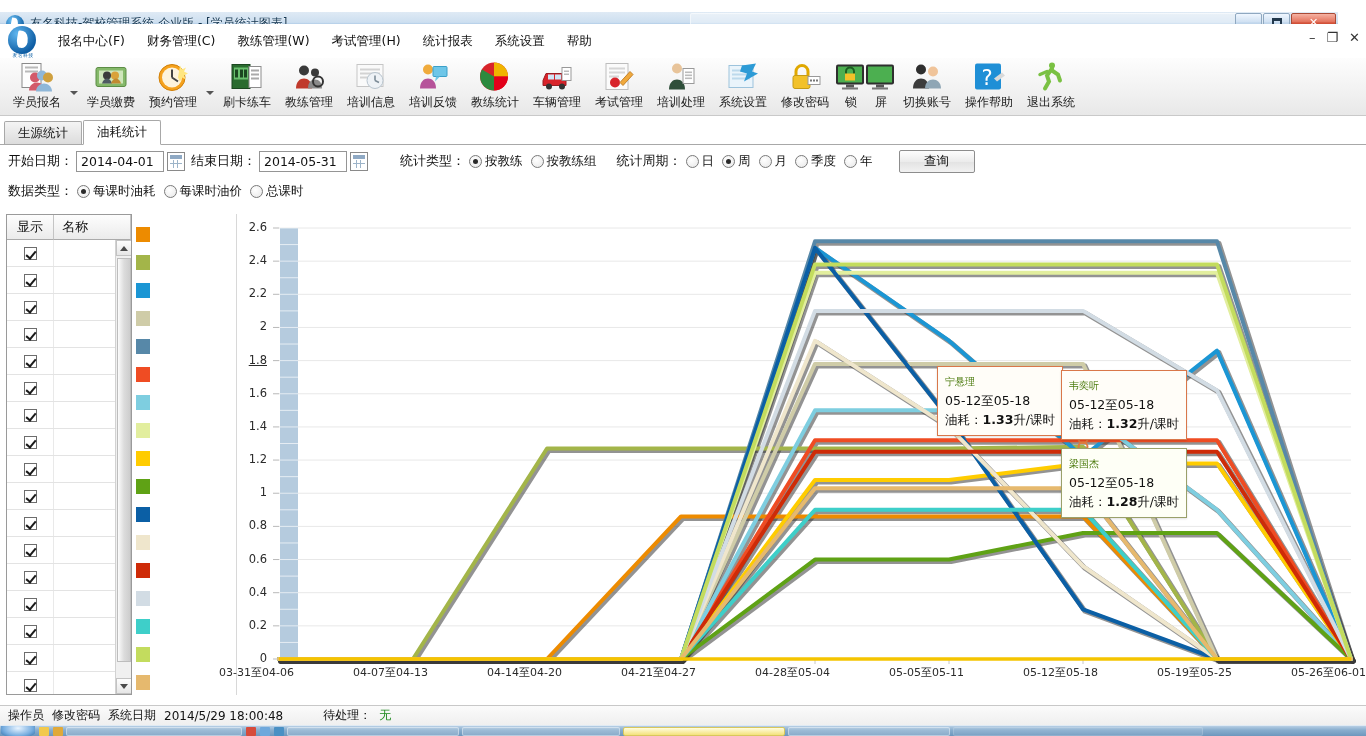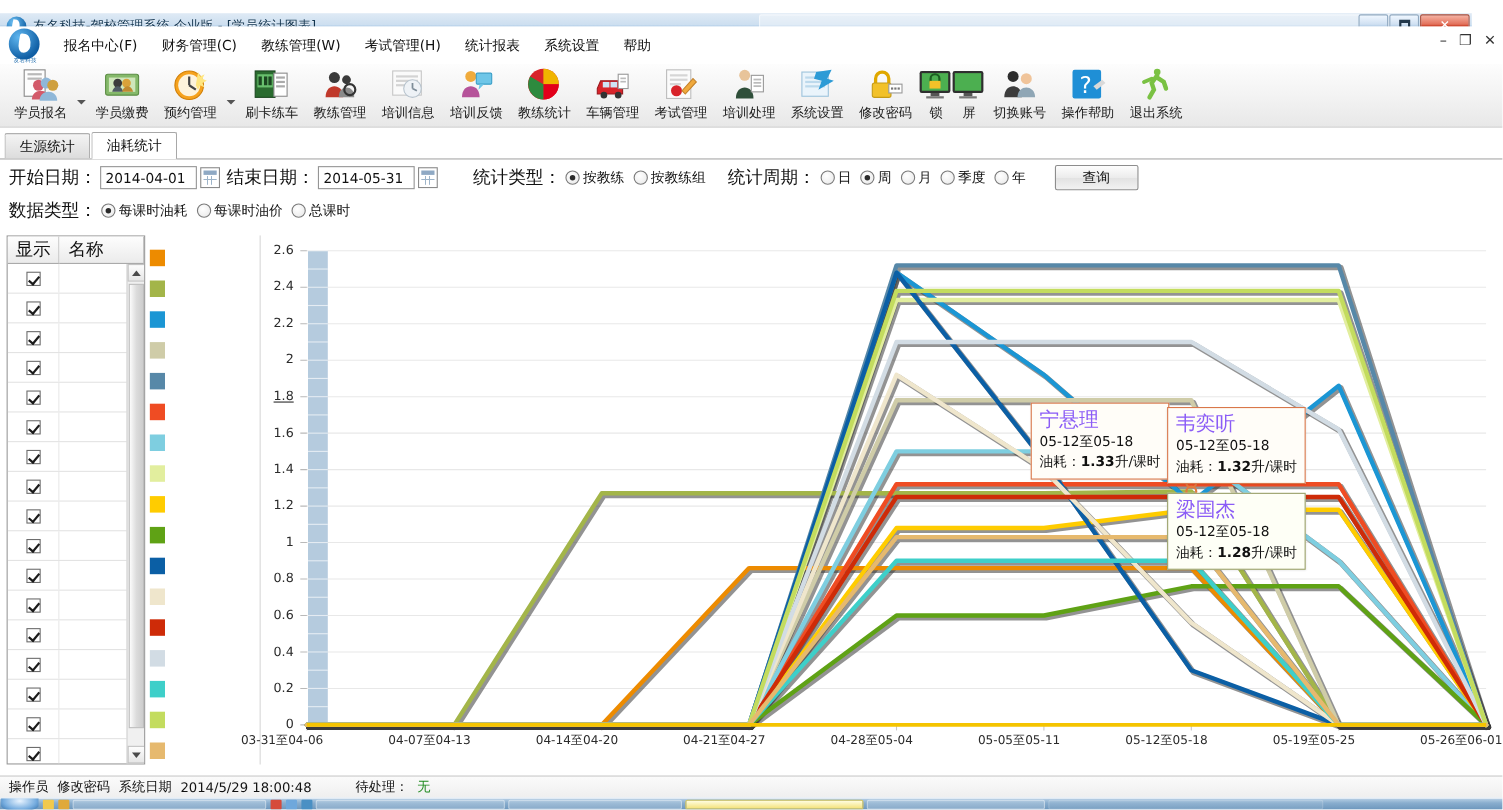--- a/index.html
+++ b/index.html
@@ -123,21 +123,21 @@
     background: linear-gradient(to bottom,#f4f4f4,#dcdcdc);
     margin-right: 1px; border-radius: 2px 2px 0 0; cursor: default;
   }
   .tab.active {
     background: #fff; height: 25px; border-bottom: 1px solid #fff; position: relative; top: 1px;
   }
 
   
   .filters { position: absolute; left: 0; top: 146px; width: 1366px; height: 66px; background: #fff; }
   .frow { display: flex; align-items: center; height: 30px; padding-left: 8px; }
-  .flabel { font-size: 16px; color: #111; white-space: nowrap; }
+  .flabel { font-size: 13px; color: #111; white-space: nowrap; }
   .txtbox {
     border: 1px solid #959595; background: #fff; height: 21px; width: 88px;
     font-size: 12.5px; color: #111; padding: 0 4px; line-height: 19px;
     margin: 0 3px; font-family: "DejaVu Sans", sans-serif;
   }
   .calbtn {
     width: 18px; height: 19px; border: 1px solid #8a8a8a; background: #fff;
     position: relative; margin-right: 6px; cursor: pointer;
   }
   .calbtn:before {
@@ -169,21 +169,21 @@
     cursor: pointer;
   }
 
   
   .leftgrid {
     position: absolute; left: 6px; top: 214px; width: 126px; height: 481px;
     border: 1px solid #9a9a9a; background: #fff; overflow: hidden;
   }
   .lg-head { display: flex; height: 25px; background: linear-gradient(to bottom,#fbfbfb,#e9e9e9); }
   .lg-head div {
-    font-size: 16px; color: #111; display: flex; align-items: center; padding-left: 8px;
+    font-size: 13px; color: #111; display: flex; align-items: center; padding-left: 8px;
     border-right: 1px solid #c4c4c4; border-bottom: 1px solid #aaa;
     background: linear-gradient(to bottom,#fdfdfd,#ebebeb);
   }
   .lg-head .c1 { width: 48px; justify-content: center; padding-left: 0; }
   .lg-head .c2 { width: 78px; }
   .lg-rows { height: 454px; overflow: hidden; position: relative; }
   .lg-row { display: flex; height: 27px; border-bottom: 1px solid #e3e3e3; }
   .lg-row .c1 { width: 48px; display: flex; align-items: center; justify-content: center; border-right: 1px solid #e9e9e9;}
   .lg-row .c2 { width: 78px; display: flex; align-items: center; padding-left: 9px; font-size: 12.5px; color: #111; }
   .chk {
@@ -231,21 +231,21 @@
   }
   .xlabel {
     position: absolute; font-size: 11px; color: #2b2b2b; text-align: left;
     width: 120px; top: 451px;
   }
   .tooltip {
     position: absolute; background: #fffdf8; border: 1px solid #d9774a;
     padding: 5px 7px 6px 7px; font-size: 12.5px; color: #111; line-height: 19px;
     box-shadow: 0 1px 2px rgba(0,0,0,.12); white-space: nowrap;
   }
-  .tooltip .t-title { font-size: 18px; color: #8b5cf6; }
+  .tooltip .t-title { font-size: 10px; color: #4d7c0f; }
   .tooltip b { font-weight: bold; }
   .tooltip.olive { border-color: #9aa06a; background: #fefff6; }
 
   
   .statusbar {
     position: absolute; left: 0; top: 705px; width: 1366px; height: 20px;
     background: linear-gradient(to bottom,#fbfbfb,#efefef);
     border-top: 1px solid #c8c8c8;
     display: flex; align-items: center; font-size: 12px; color: #111;
   }

